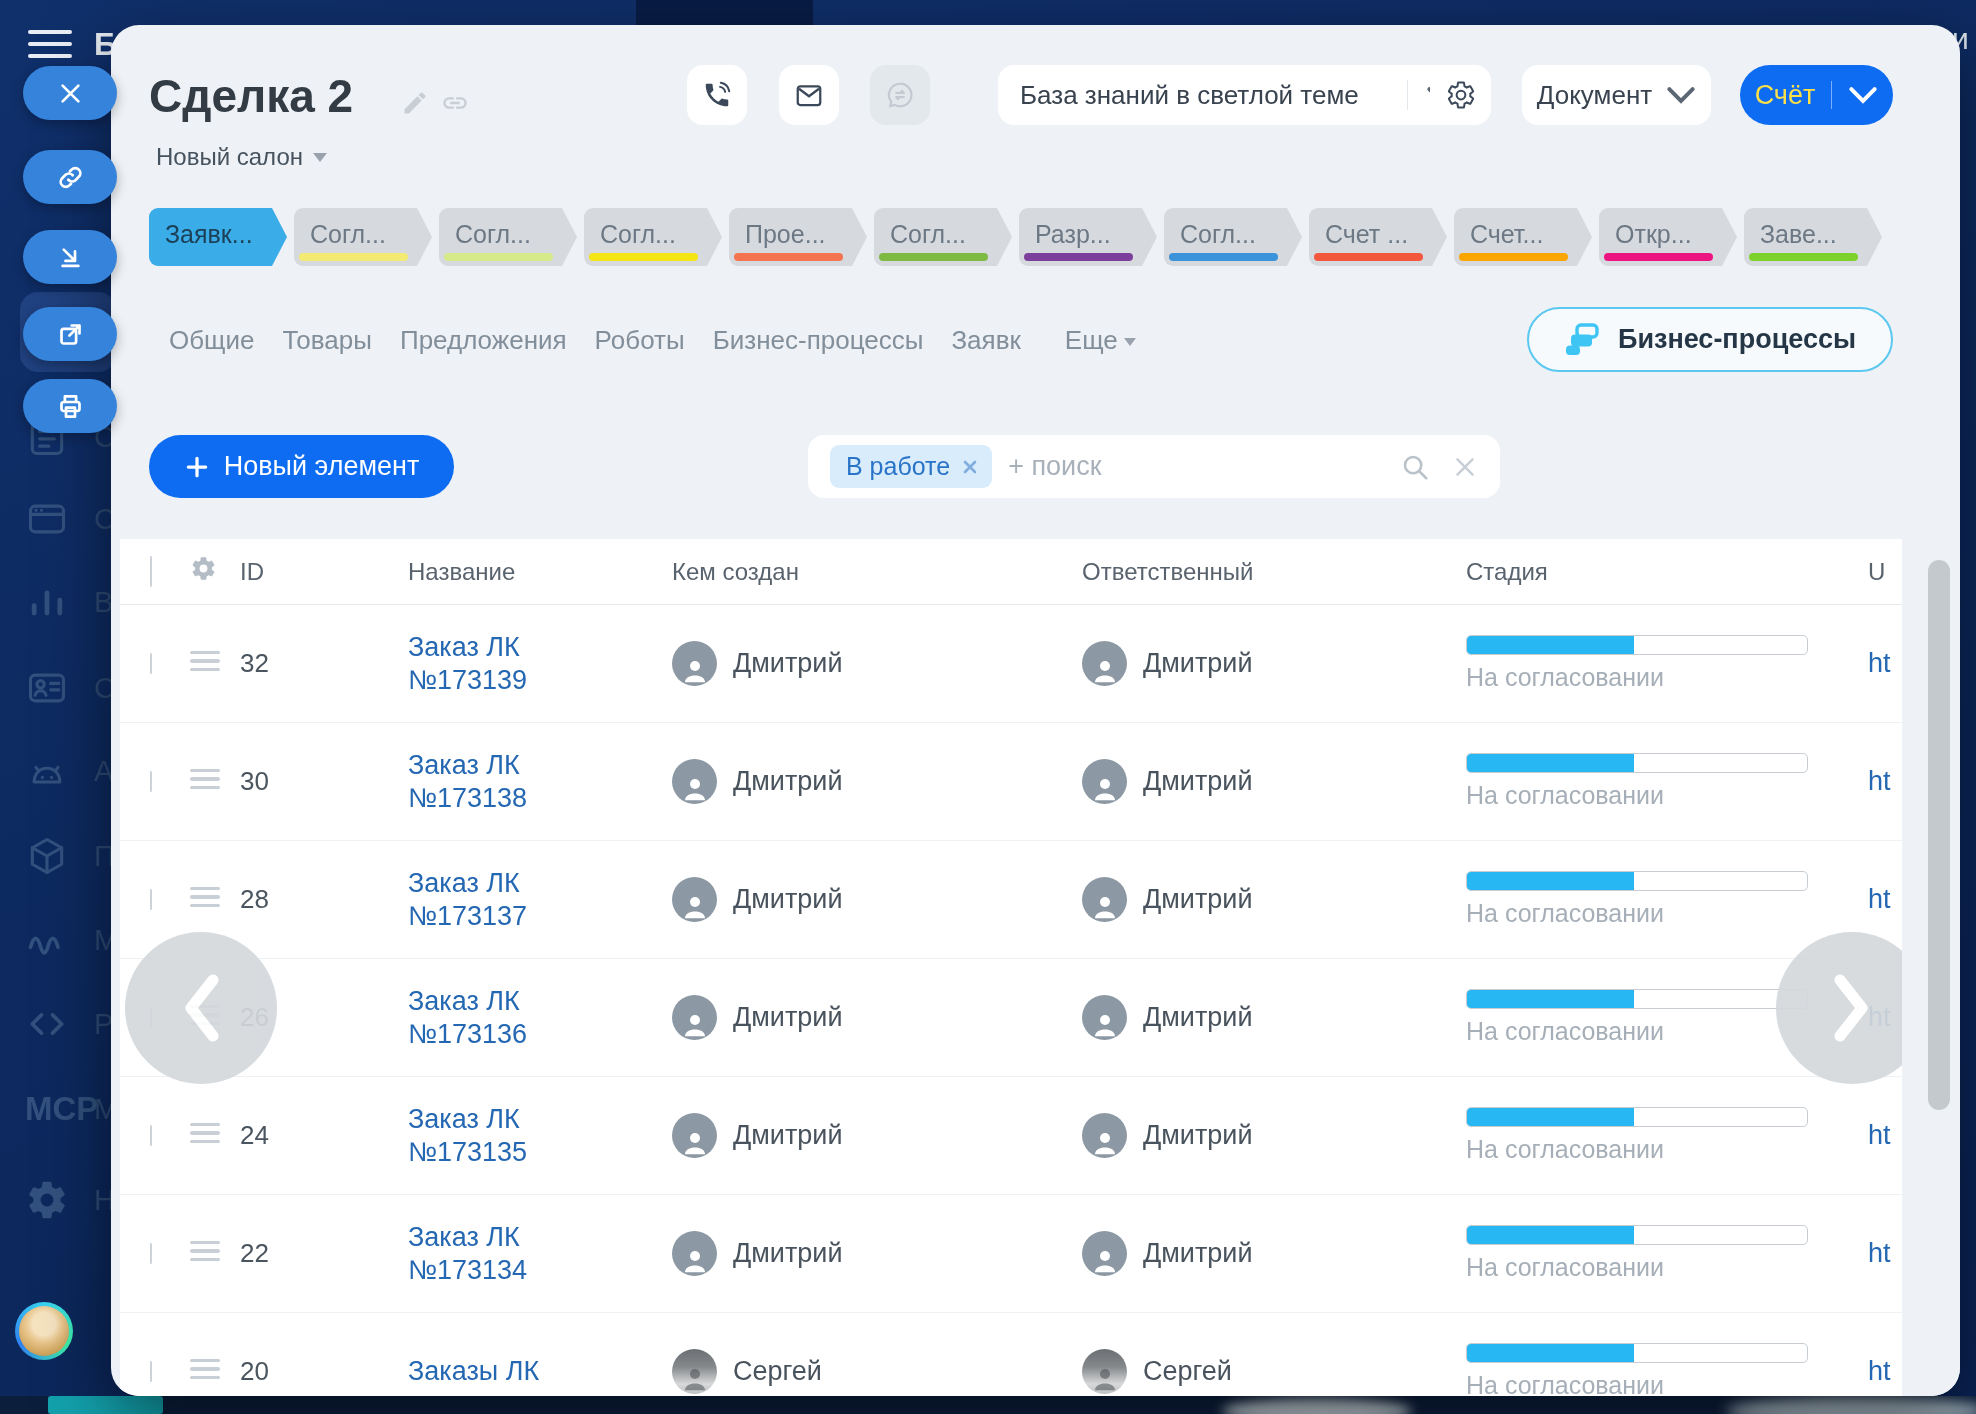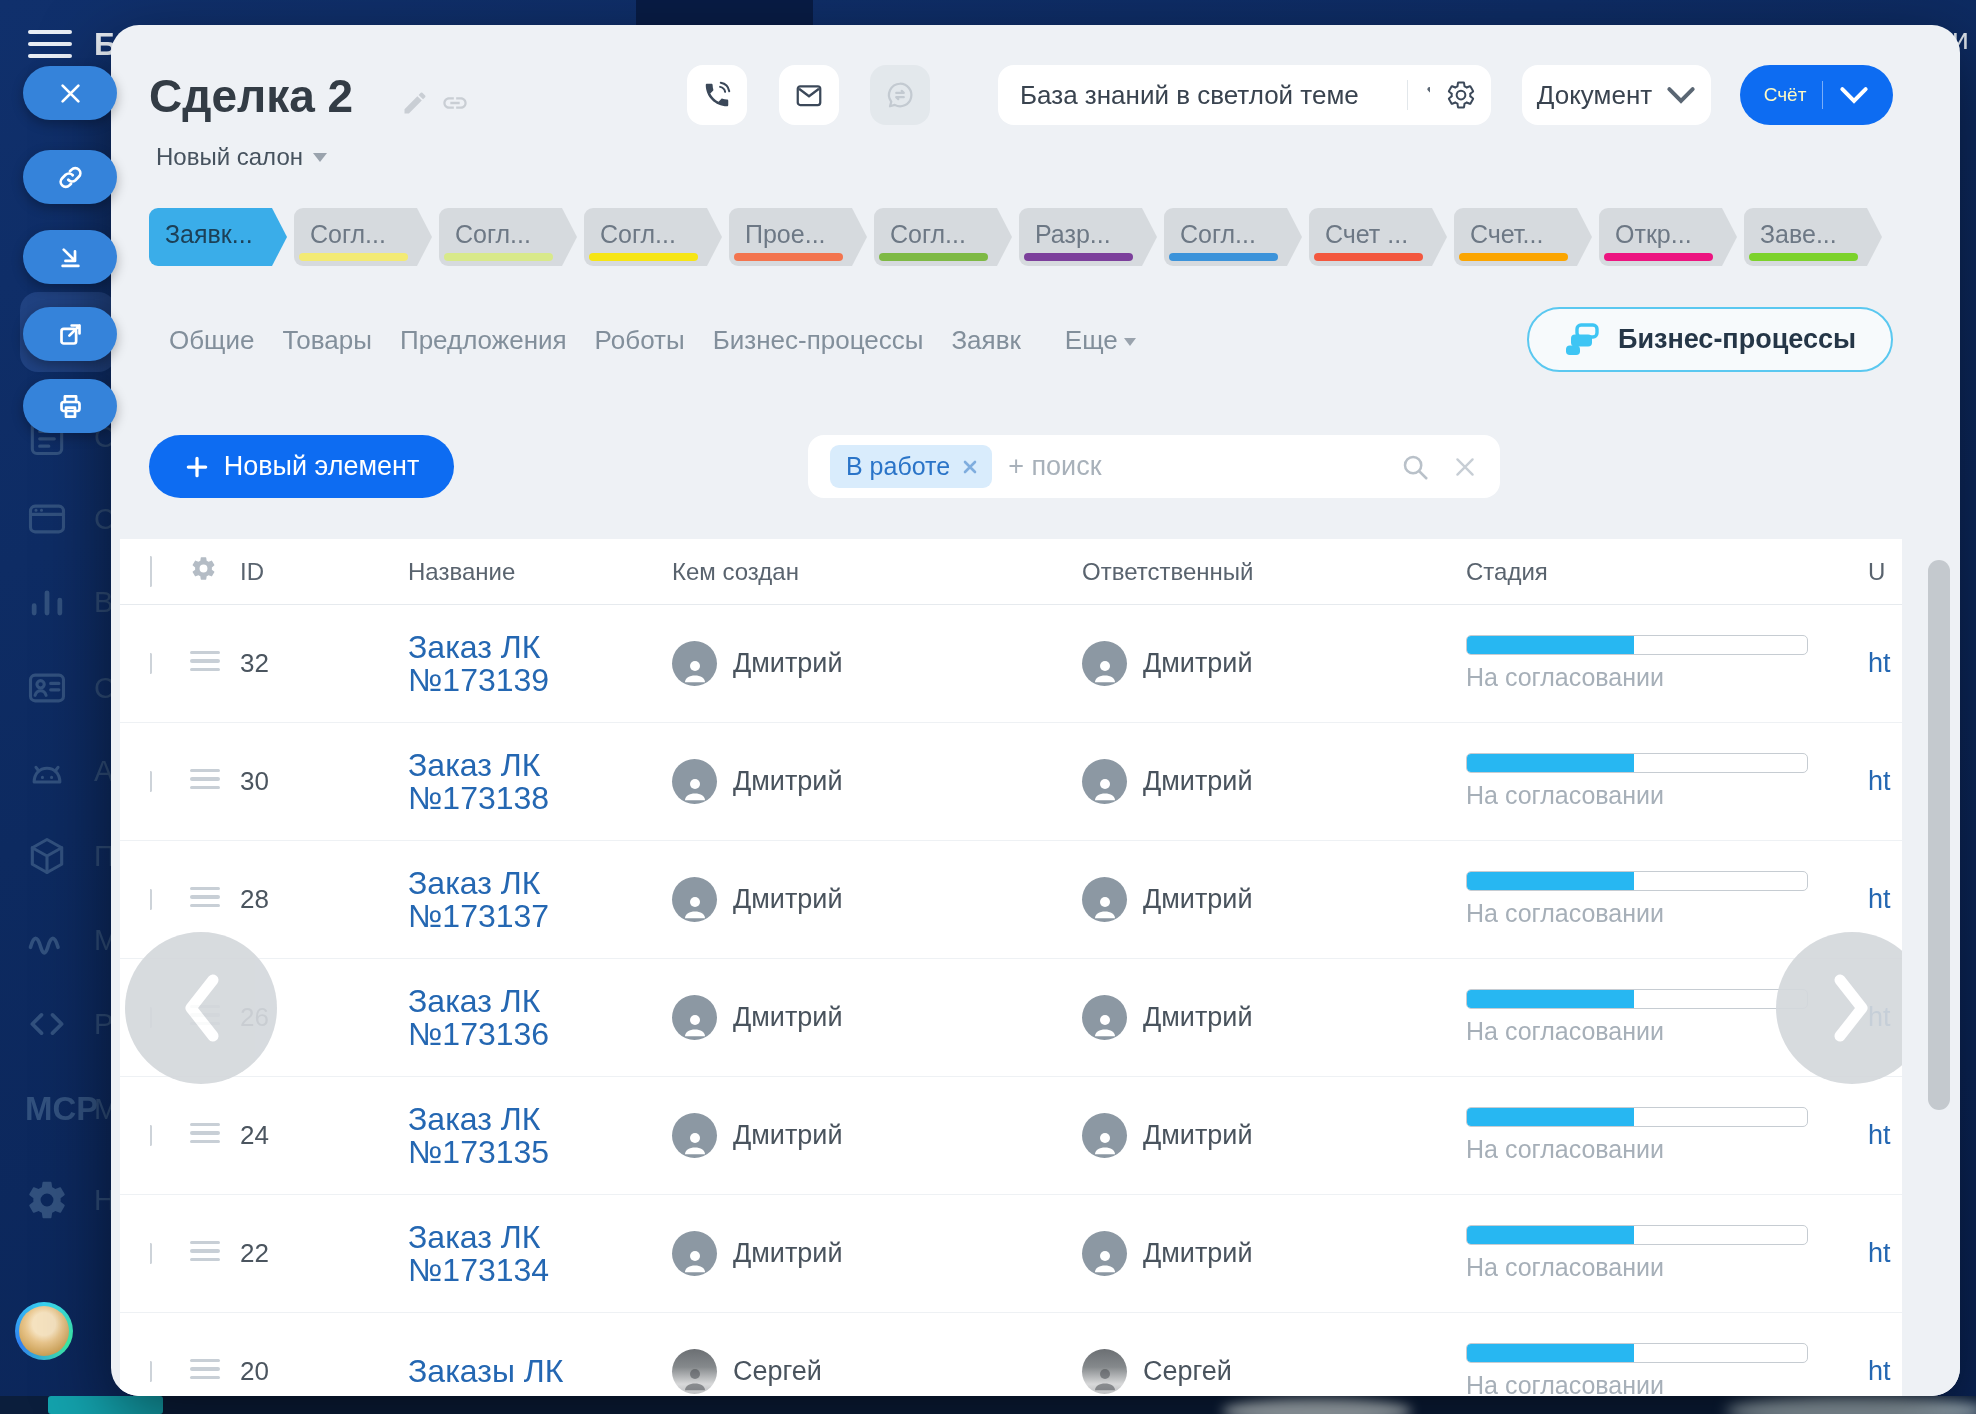--- a/index.html
+++ b/index.html
@@ -43,21 +43,21 @@
   .deal-sub { position:absolute; left:45px; top:118px; font-size:24px; color:#46525e; cursor:pointer; }
   .deal-sub .caret { display:inline-block; margin-left:10px; border:7px solid transparent; border-top:9px solid #9aa3ad; vertical-align:-4px; }
 
   .hbtn { position:absolute; top:40px; height:60px; background:#fff; border-radius:16px; display:flex;
     align-items:center; justify-content:center; cursor:pointer; }
   .hbtn svg { width:30px; height:30px; }
   .hbtn.disabled { background:#e3e8ec; cursor:default; }
   .kb-btn { padding:0 22px; font-size:26px; color:#39434f; justify-content:flex-start; }
   .kb-btn .divider { width:1px; height:30px; background:#e2e7eb; margin:0 18px 0 20px; }
   .txtbtn { font-size:26px; color:#39434f; }
-  .invoice-btn { background:#0d6cf2; border-radius:30px; color:#fef9c3; font-size:19px; }
+  .invoice-btn { background:#0d6cf2; border-radius:30px; color:#fde047; font-size:27px; }
   .invoice-btn .divider { width:1px; height:28px; background:rgba(255,255,255,.45); margin:0 16px; }
   .chev { width:18px; height:12px; }
 
   
   .pipeline { position:absolute; left:38px; top:183px; display:flex; gap:7px; width:1790px; }
   .stage { position:relative; flex:0 0 138px; height:58px; background:#d6dade;
     clip-path:polygon(0 0, calc(100% - 15px) 0, 100% 50%, calc(100% - 15px) 100%, 0 100%);
     border-radius:9px 0 0 9px; display:flex; align-items:center; padding:0 22px 6px 16px;
     font-size:25px; color:#6d7885; white-space:nowrap; overflow:hidden; cursor:pointer; }
   .stage .strip { position:absolute; left:5px; right:24px; bottom:5px; height:8px; border-radius:4px; }
@@ -93,21 +93,21 @@
   .thead { height:66px; font-size:24px; color:#59636e; border-bottom:1px solid #e6eaee; }
   .tbody .trow { height:118px; }
   .col-cb { width:40px; } .col-menu { width:44px; } .col-id { width:174px; padding-left:6px; }
   .col-name { width:264px; } .col-created { width:410px; } .col-resp { width:384px; }
   .col-stage { width:402px; } .col-url { flex:1; overflow:hidden; }
   .cb-cut { width:16px; height:28px; border:2px solid #cdd3d9; border-left:none; border-radius:0 8px 8px 0; background:#fff; }
   .gear-sm svg { width:27px; height:27px; fill:#b4bcc5; }
   .menu-ic { width:30px; cursor:grab; }
   .menu-ic span { display:block; width:30px; height:3.5px; background:#c8cfd6; border-radius:2px; margin-bottom:5px; }
   .id-cell { font-size:26px; color:#4b555f; }
-  .link2 { font-size:32px; line-height:33px; color:#2467b2; cursor:pointer; }
+  .link2 { font-size:27px; line-height:33px; color:#2467b2; cursor:pointer; }
   .link2 span { display:block; }
   .person { display:flex; align-items:center; gap:16px; font-size:27px; color:#49535d; }
   .avatar { width:45px; height:45px; border-radius:50%; background:#8c98a3; display:flex; align-items:flex-end; justify-content:center; overflow:hidden; }
   .avatar svg { width:30px; height:30px; fill:#fff; }
   .trow.photo .avatar { background:linear-gradient(180deg,#6b6f73 0%,#85898c 40%,#d7d8d9 78%,#bfc1c3 100%); }
   .trow.photo .avatar svg { fill:#4a4e52; opacity:.55; }
   .stage-cell .bar { width:342px; height:20px; border:1px solid #c6ccd2; border-radius:5px; background:#fff; overflow:hidden; }
   .stage-cell .fill { height:100%; background:#27b7f2; border-radius:3px 0 0 3px; }
   .stage-cell .lbl { margin-top:8px; font-size:25px; color:#a6afb8; }
   .url-cell { font-size:27px; color:#2467b2; cursor:pointer; }

